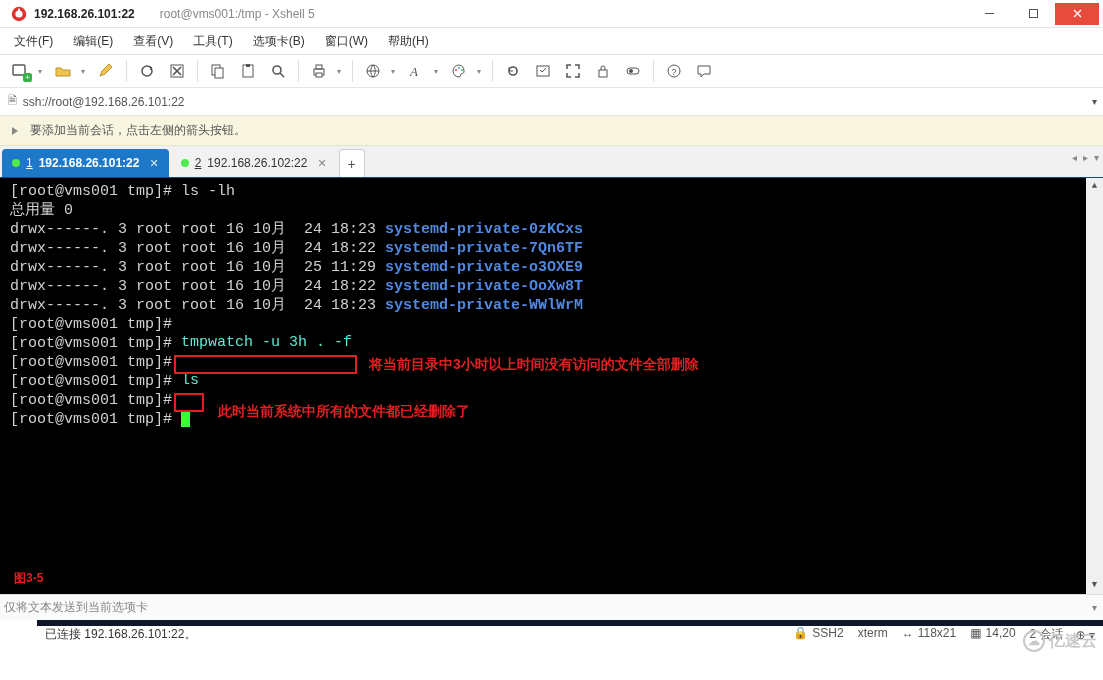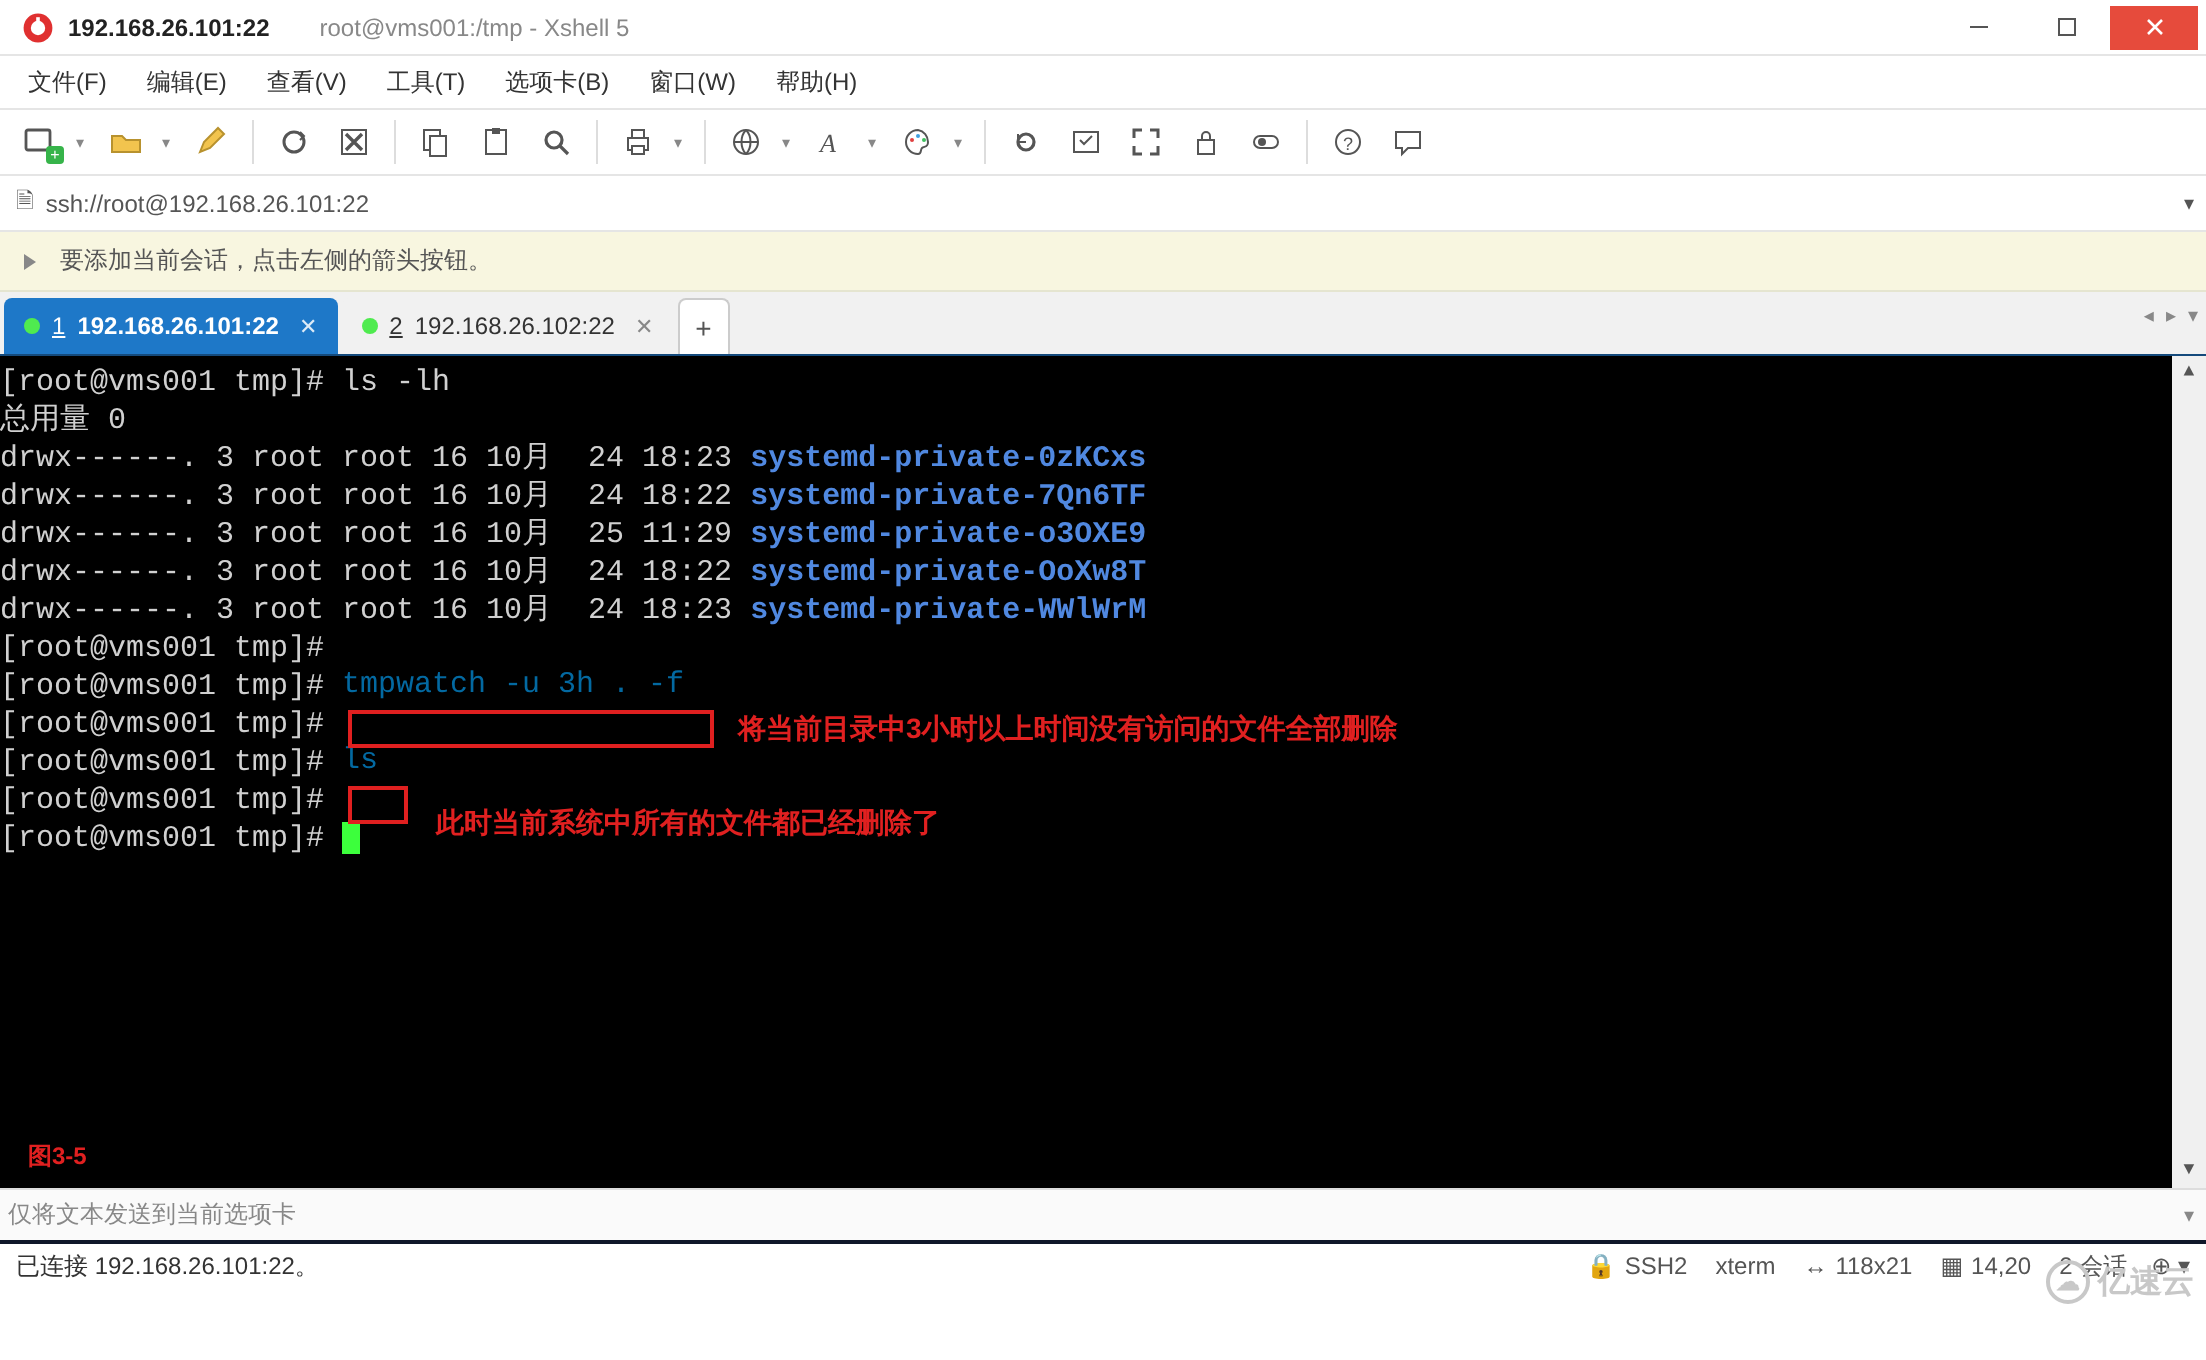--- a/index.html
+++ b/index.html
@@ -44,40 +44,40 @@
 .tab.active .dot { background:#4feb4f; }
 .tab.inactive .dot { background:#4feb4f; }
 .tab .num { text-decoration:underline; }
 .tab .closex { color:rgba(255,255,255,.85); margin-left:4px; font-size:11px; }
 .tab.inactive .closex { color:#888; }
 .tab.addtab { background:#fff; border:1px solid #ccc; border-bottom:none; width:26px; justify-content:center; padding:0; color:#555; font-size:14px; }
 .tabbar .chevs { position:absolute; right:4px; top:6px; color:#888; font-size:10px; display:flex; gap:6px; align-items:center; }
 
 
 .term { position:relative; background:#000; color:#ddd; font-family:"Courier New",monospace; font-size:15px; line-height:19px; height:416px; width:100%; overflow:hidden; }
-.term-inner { padding:4px 0; }
+.term-inner { padding:4px 10px; }
 .term .row { white-space:pre; }
 .pr { color:#d0d0d0; }
-.wt { color:#0369a1; }
+.wt { color:#5eead4; }
 .bl { color:#5088e0; font-weight:bold; }
 .annot { position:absolute; color:#e02020; font-weight:bold; font-family:"Microsoft YaHei",Arial,sans-serif; font-size:14px; }
 .bump { position:relative; top:-1px; }
 .box { position:absolute; border:2px solid #e02020; }
 .cursor { display:inline-block; width:9px; height:16px; background:#3cff3c; vertical-align:middle; }
 .figlabel { position:absolute; left:14px; bottom:6px; color:#e02020; font-weight:bold; font-family:"Microsoft YaHei",Arial; font-size:12px; }
 .term .scrollbar { position:absolute; right:0; top:0; bottom:0; width:17px; background:#f0f0f0; display:flex; flex-direction:column; }
 .term .scrollbar .arrow { height:17px; display:flex; align-items:center; justify-content:center; color:#555; font-size:9px; }
 .term .scrollbar .track { flex:1; background:#f0f0f0; }
 
 
 .sendbar { height:26px; display:flex; align-items:center; border-top:1px solid #ddd; background:#fafafa; color:#888; padding:0 4px; position:relative; }
 .sendbar .chev { position:absolute; right:6px; font-size:10px; color:#888; }
 
 
-.statusbar { height:24px; display:flex; align-items:center; background:#fff; border-top:2px solid #0f172a; font-size:12px; color:#333; padding:0 8px; gap:14px; }
+.statusbar { height:24px; display:flex; align-items:flex-start; background:#fff; border-top:6px solid #0f172a; font-size:12px; color:#333; padding:0 8px; gap:14px;margin-left:37px; }
 .statusbar .left { flex:1; }
 .statusbar .seg { display:flex; align-items:center; gap:4px; color:#555; }
 .statusbar .ico { font-size:12px; }
 .watermark { position:absolute; right:6px; bottom:28px; color:#c8c8c8; font-size:16px; font-weight:bold; font-family:"Microsoft YaHei"; display:flex; align-items:center; gap:2px; }
 .watermark .circ { width:22px; height:22px; border:2px solid #c8c8c8; border-radius:50%; display:flex; align-items:center; justify-content:center; font-size:12px; margin-right:2px; }
 
 svg { display:inline-block; }
 </style>
 </head>
 <body>

